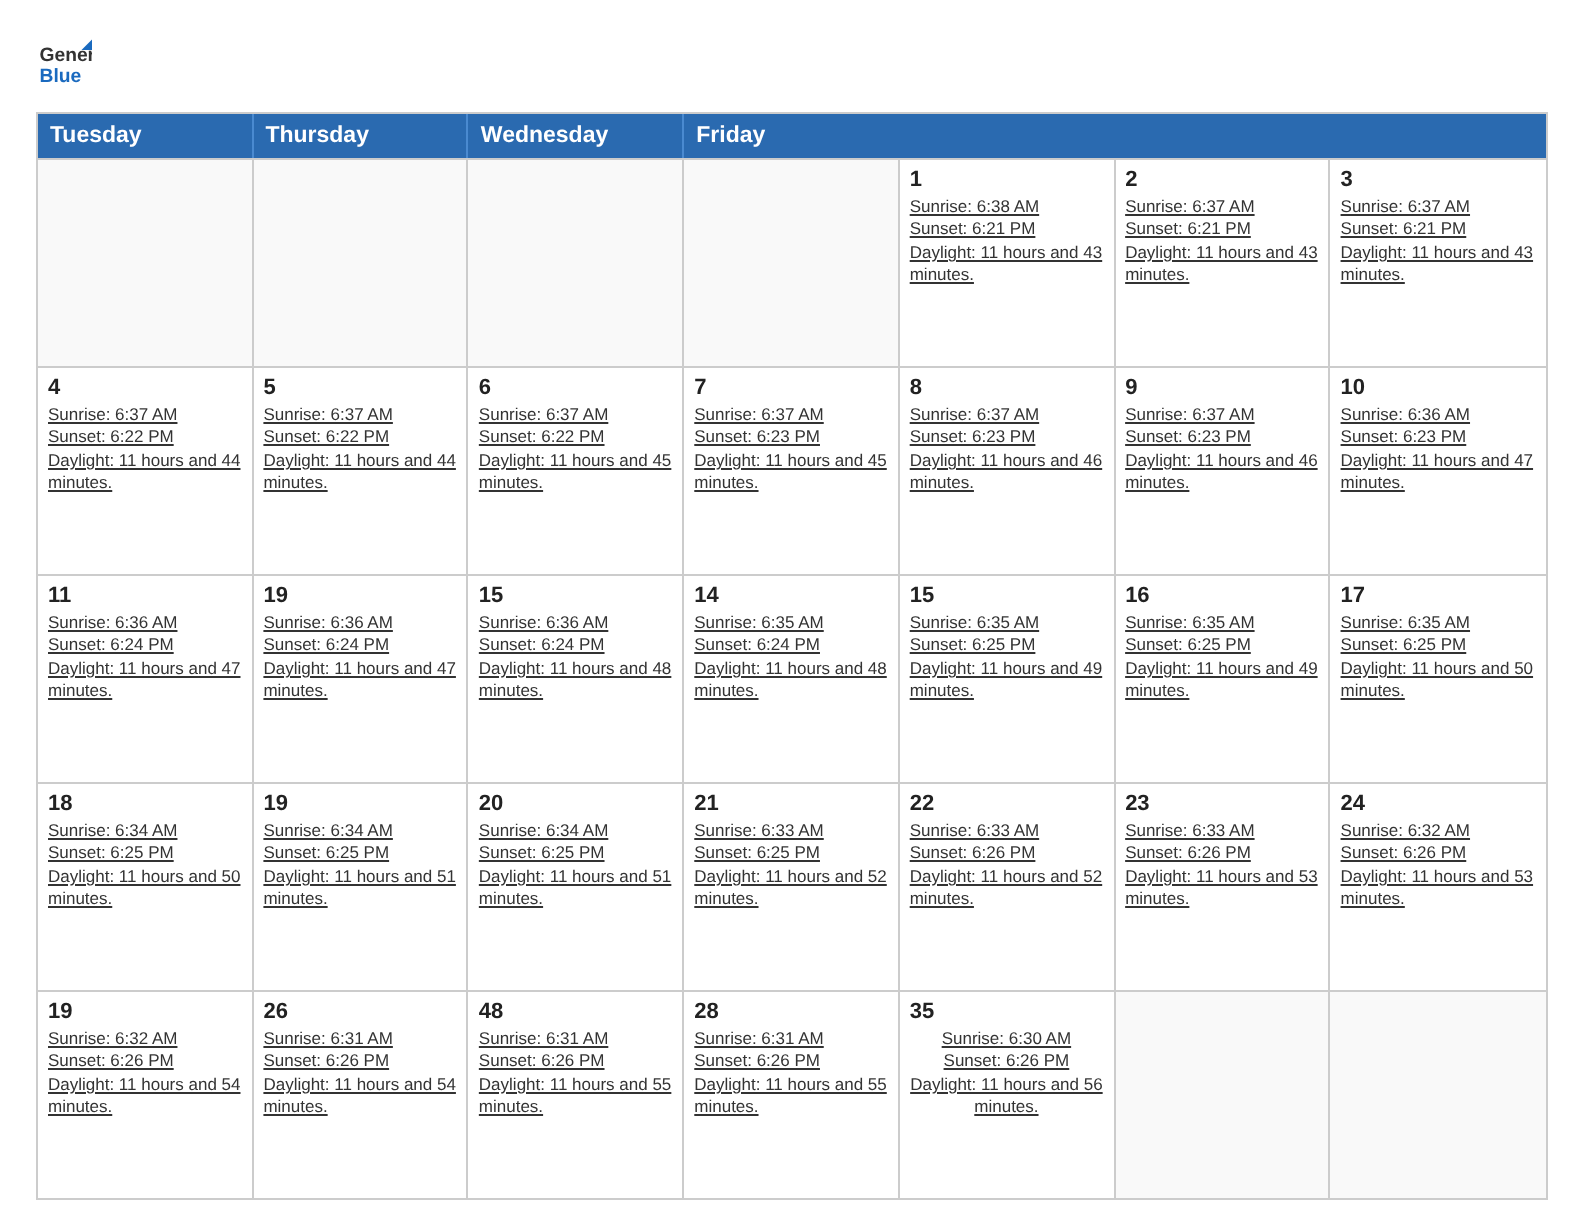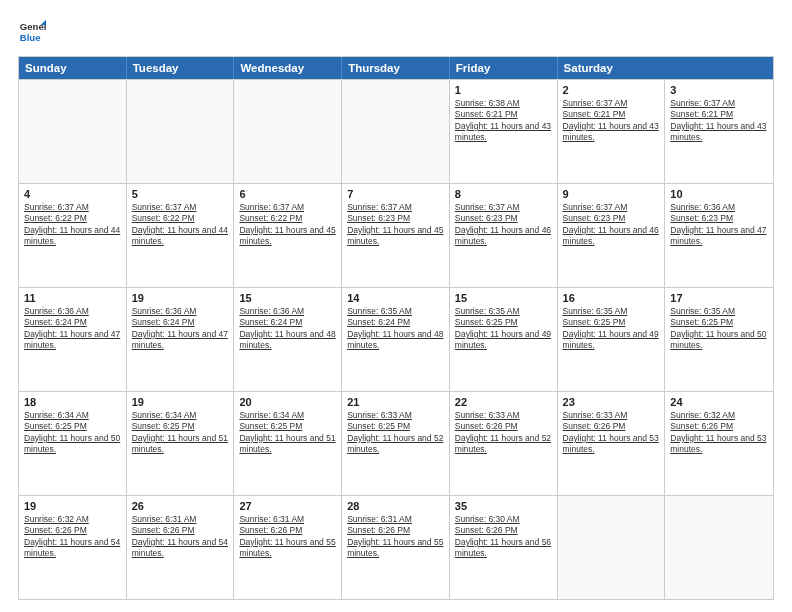--- a/index.html
+++ b/index.html
@@ -127,26 +127,24 @@
       </div>
     </div>
     <div class="title-block">
       <div class="month-year"></div>
       <div class="location"></div>
     </div>
   </div>
 
   <div class="calendar">
     <div class="cal-header-row">
-    <div class="cal-header-cell">Sunday</div>
         <div class="cal-header-cell">Tuesday</div>
+        <div class="cal-header-cell">Thursday</div>
         <div class="cal-header-cell">Wednesday</div>
-        <div class="cal-header-cell">Thursday</div>
         <div class="cal-header-cell">Friday</div>
-        <div class="cal-header-cell">Saturday</div>
       </div>
     <div class="cal-body">
     <div class="cal-row">
           <div class="cal-cell empty"></div>
           <div class="cal-cell empty"></div>
           <div class="cal-cell empty"></div>
           <div class="cal-cell empty"></div>
           <div class="cal-cell">
             <div class="day-number">1</div>
             <div class="cell-info" style="white-space: pre-line;">Sunrise: 6:38 AM
@@ -305,34 +303,34 @@
 Sunset: 6:26 PM
 Daylight: 11 hours and 54 minutes.</div>
           </div>
           <div class="cal-cell">
             <div class="day-number">26</div>
             <div class="cell-info" style="white-space: pre-line;">Sunrise: 6:31 AM
 Sunset: 6:26 PM
 Daylight: 11 hours and 54 minutes.</div>
           </div>
           <div class="cal-cell">
-            <div class="day-number">27</div>
+            <div class="day-number">48</div>
             <div class="cell-info" style="white-space: pre-line;">Sunrise: 6:31 AM
 Sunset: 6:26 PM
 Daylight: 11 hours and 55 minutes.</div>
           </div>
           <div class="cal-cell">
             <div class="day-number">28</div>
             <div class="cell-info" style="white-space: pre-line;">Sunrise: 6:31 AM
 Sunset: 6:26 PM
 Daylight: 11 hours and 55 minutes.</div>
           </div>
           <div class="cal-cell">
             <div class="day-number">35</div>
-            <div class="cell-info" style="white-space: pre-line;">Sunrise: 6:30 AM
+            <div class="cell-info" style="white-space: pre-line; text-align: center;">Sunrise: 6:30 AM
 Sunset: 6:26 PM
 Daylight: 11 hours and 56 minutes.</div>
           </div>
           <div class="cal-cell empty"></div>
           <div class="cal-cell empty"></div>
         </div>
       </div>
   </div>
 </div>
 

